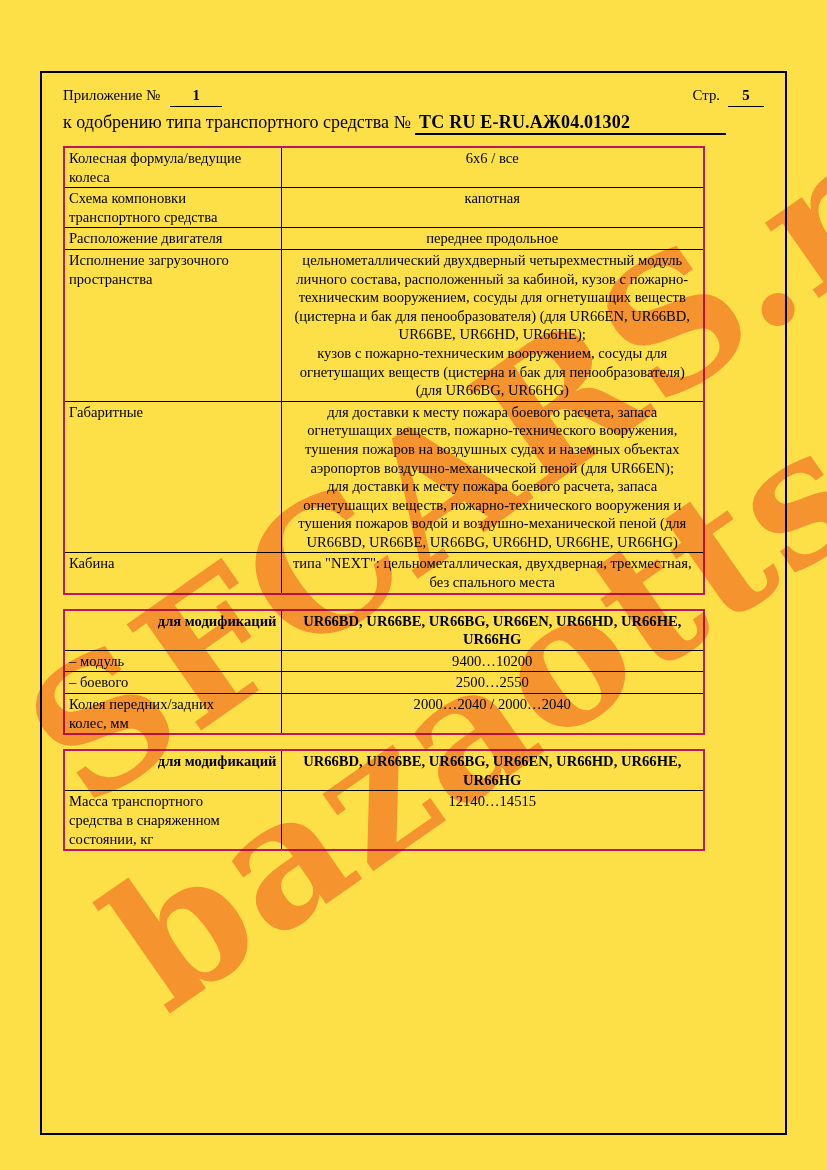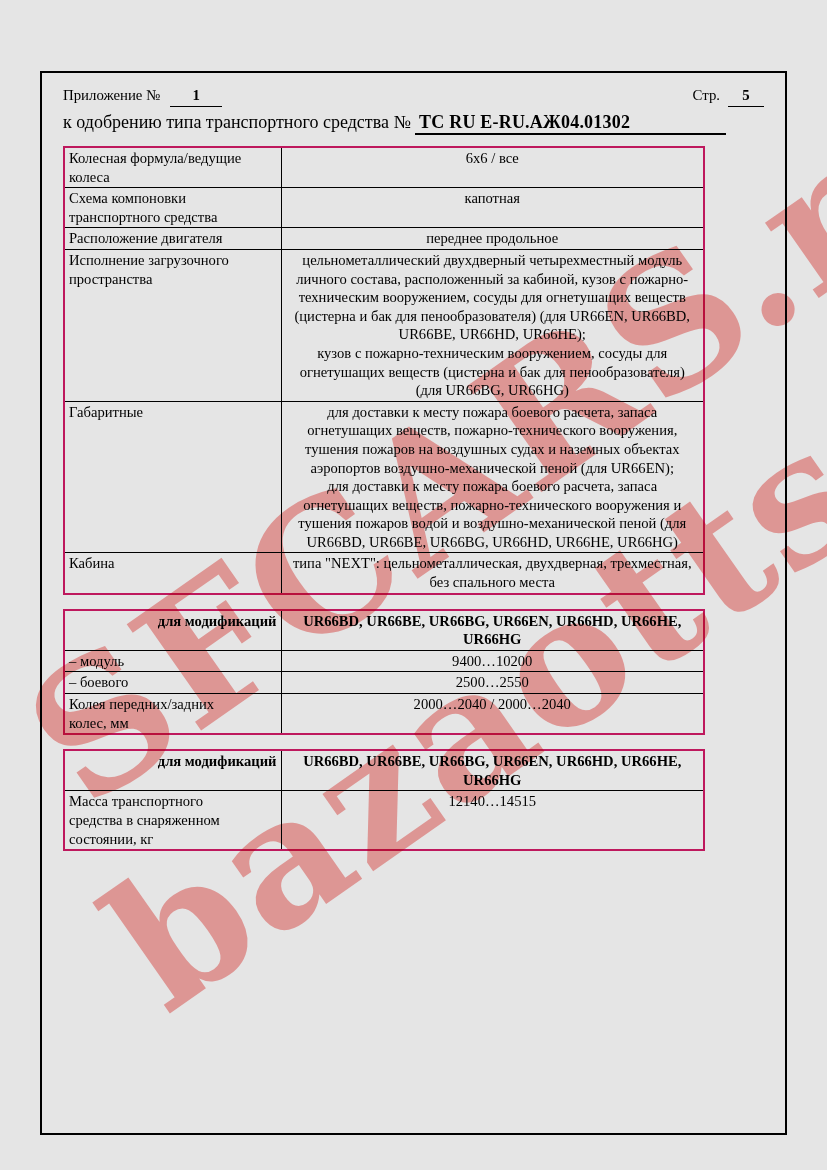--- a/index.html
+++ b/index.html
@@ -1,20 +1,20 @@
 <!DOCTYPE html>
 <html><head>
 <meta charset="utf-8">
 <style>
   html,body{margin:0;padding:0;}
   body{
     width:827px;height:1170px;background:#ffffff;color:#000;
     font-family:"Liberation Serif",serif;position:relative;overflow:hidden;
   }
-  .page{position:absolute;inset:0;overflow:hidden;background:#e5e5e5;}
+  .page{position:absolute;inset:0;overflow:hidden;background:#fde047;}
   .frame{
     position:absolute;left:40px;top:71px;width:747px;height:1064px;
     border:2px solid #000;box-sizing:border-box;padding:13px 21px 0 21px;
   }
   .hdr-row{display:flex;justify-content:space-between;align-items:flex-end;
     font-size:14.8px;line-height:19px;}
   .hdr-left,.hdr-right{white-space:nowrap;}
   .num{
     display:inline-block;min-width:52px;text-align:center;font-weight:bold;
     border-bottom:1.5px solid #000;margin-left:10px;padding-bottom:1px;

